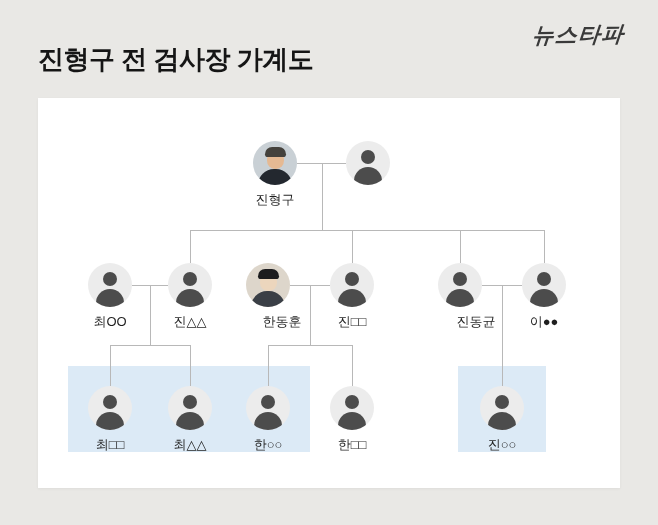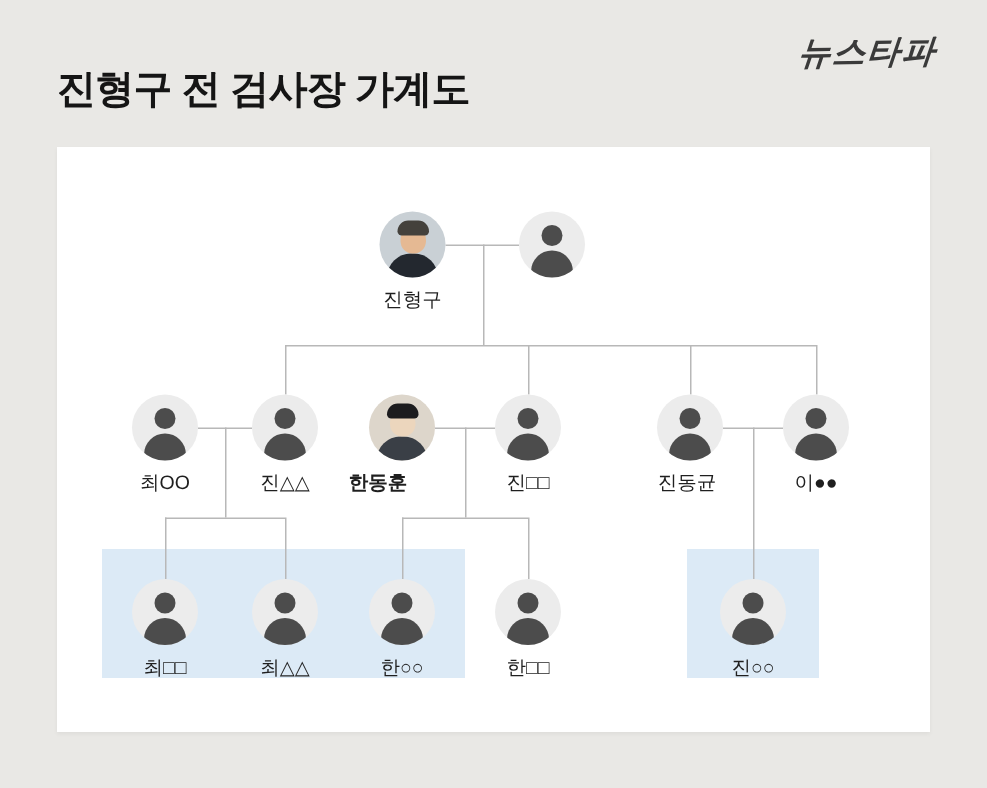--- a/index.html
+++ b/index.html
@@ -100,31 +100,31 @@
         <div class="avatar" style="left: 130px; top: 165px;">
           <div class="head"></div>
           <div class="shoulders"></div>
         </div>
         <div class="plabel" style="left: 152px; top: 215px;">진△△</div>
         <div class="avatar" style="left: 208px; top: 165px; background: rgb(221, 214, 203);">
           <div class="suit" style="background: rgb(58, 63, 70);"></div>
           <div class="face" style="background: rgb(236, 214, 189);"></div>
           <div class="hair" style="background: rgb(28, 28, 30);"></div>
         </div>
-        <div class="plabel" style="left: 214px; top: 215px; font-weight: bold;">한동훈</div>
+        <div class="plabel" style="left: 244px; top: 215px;">한동훈</div>
         <div class="avatar" style="left: 292px; top: 165px;">
           <div class="head"></div>
           <div class="shoulders"></div>
         </div>
         <div class="plabel" style="left: 314px; top: 215px;">진□□</div>
         <div class="avatar" style="left: 400px; top: 165px;">
           <div class="head"></div>
           <div class="shoulders"></div>
         </div>
-        <div class="plabel" style="left: 420px; top: 215px;">진동균</div>
+        <div class="plabel" style="left: 438px; top: 215px;">진동균</div>
         <div class="avatar" style="left: 484px; top: 165px;">
           <div class="head"></div>
           <div class="shoulders"></div>
         </div>
         <div class="plabel" style="left: 506px; top: 215px;">이●●</div>
         <div class="avatar" style="left: 50px; top: 288px;">
           <div class="head"></div>
           <div class="shoulders"></div>
         </div>
         <div class="plabel" style="left: 72px; top: 338px;">최□□</div>

